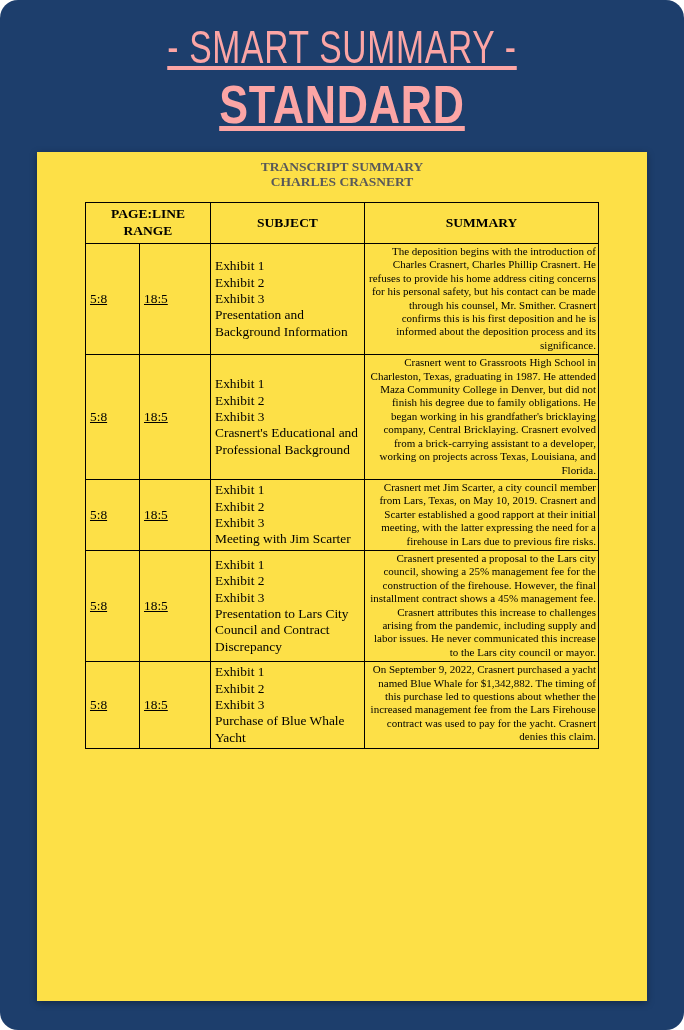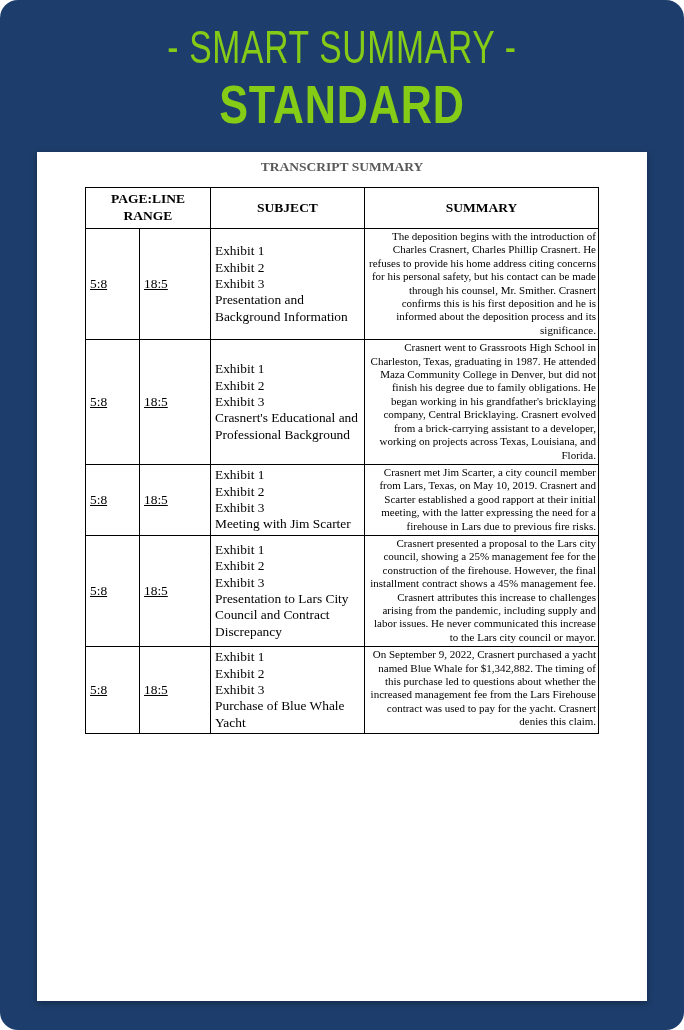--- a/index.html
+++ b/index.html
@@ -17,21 +17,22 @@
     height: 1030px;
     background: #1d3e6c;
     border-radius: 18px;
     overflow: hidden;
   }
   .banner {
     position: absolute;
     left: 0; top: 0;
     width: 684px;
     text-align: center;
-    color: #84cc16;
+    color: #fca5a5;
+    text-decoration: underline;
   }
   .banner-title {
     margin-top: 22px;
     font-family: "Liberation Sans", sans-serif;
     font-size: 46px;
     font-weight: 400;
     letter-spacing: 1px;
     transform: scaleX(0.73);
     transform-origin: center;
     white-space: nowrap;
@@ -47,21 +48,21 @@
     transform-origin: center;
     white-space: nowrap;
     line-height: 1.1;
   }
   .card {
     position: absolute;
     left: 37px;
     top: 152px;
     width: 610px;
     height: 849px;
-    background: #ffffff;
+    background: #fde047;
     box-shadow: 0 2px 7px rgba(0,0,0,0.35);
     overflow: hidden;
   }
   .doc-heading {
     padding-top: 7px;
     text-align: center;
     color: #595959;
     line-height: 15px;
   }
   .doc-heading .h-bold {
@@ -121,20 +122,21 @@
 
   <div class="banner">
     <div class="banner-title">- SMART SUMMARY -</div>
     <div class="banner-subtitle">STANDARD</div>
   </div>
 
   <div class="card">
 
     <div class="doc-heading">
       <div class="h-bold">TRANSCRIPT SUMMARY</div>
+      <div class="h-bold">CHARLES CRASNERT</div>
     </div>
 
     <table class="summary-table">
       <colgroup>
         <col style="width:54px">
         <col style="width:71px">
         <col style="width:154px">
         <col style="width:234px">
       </colgroup>
       <thead>

